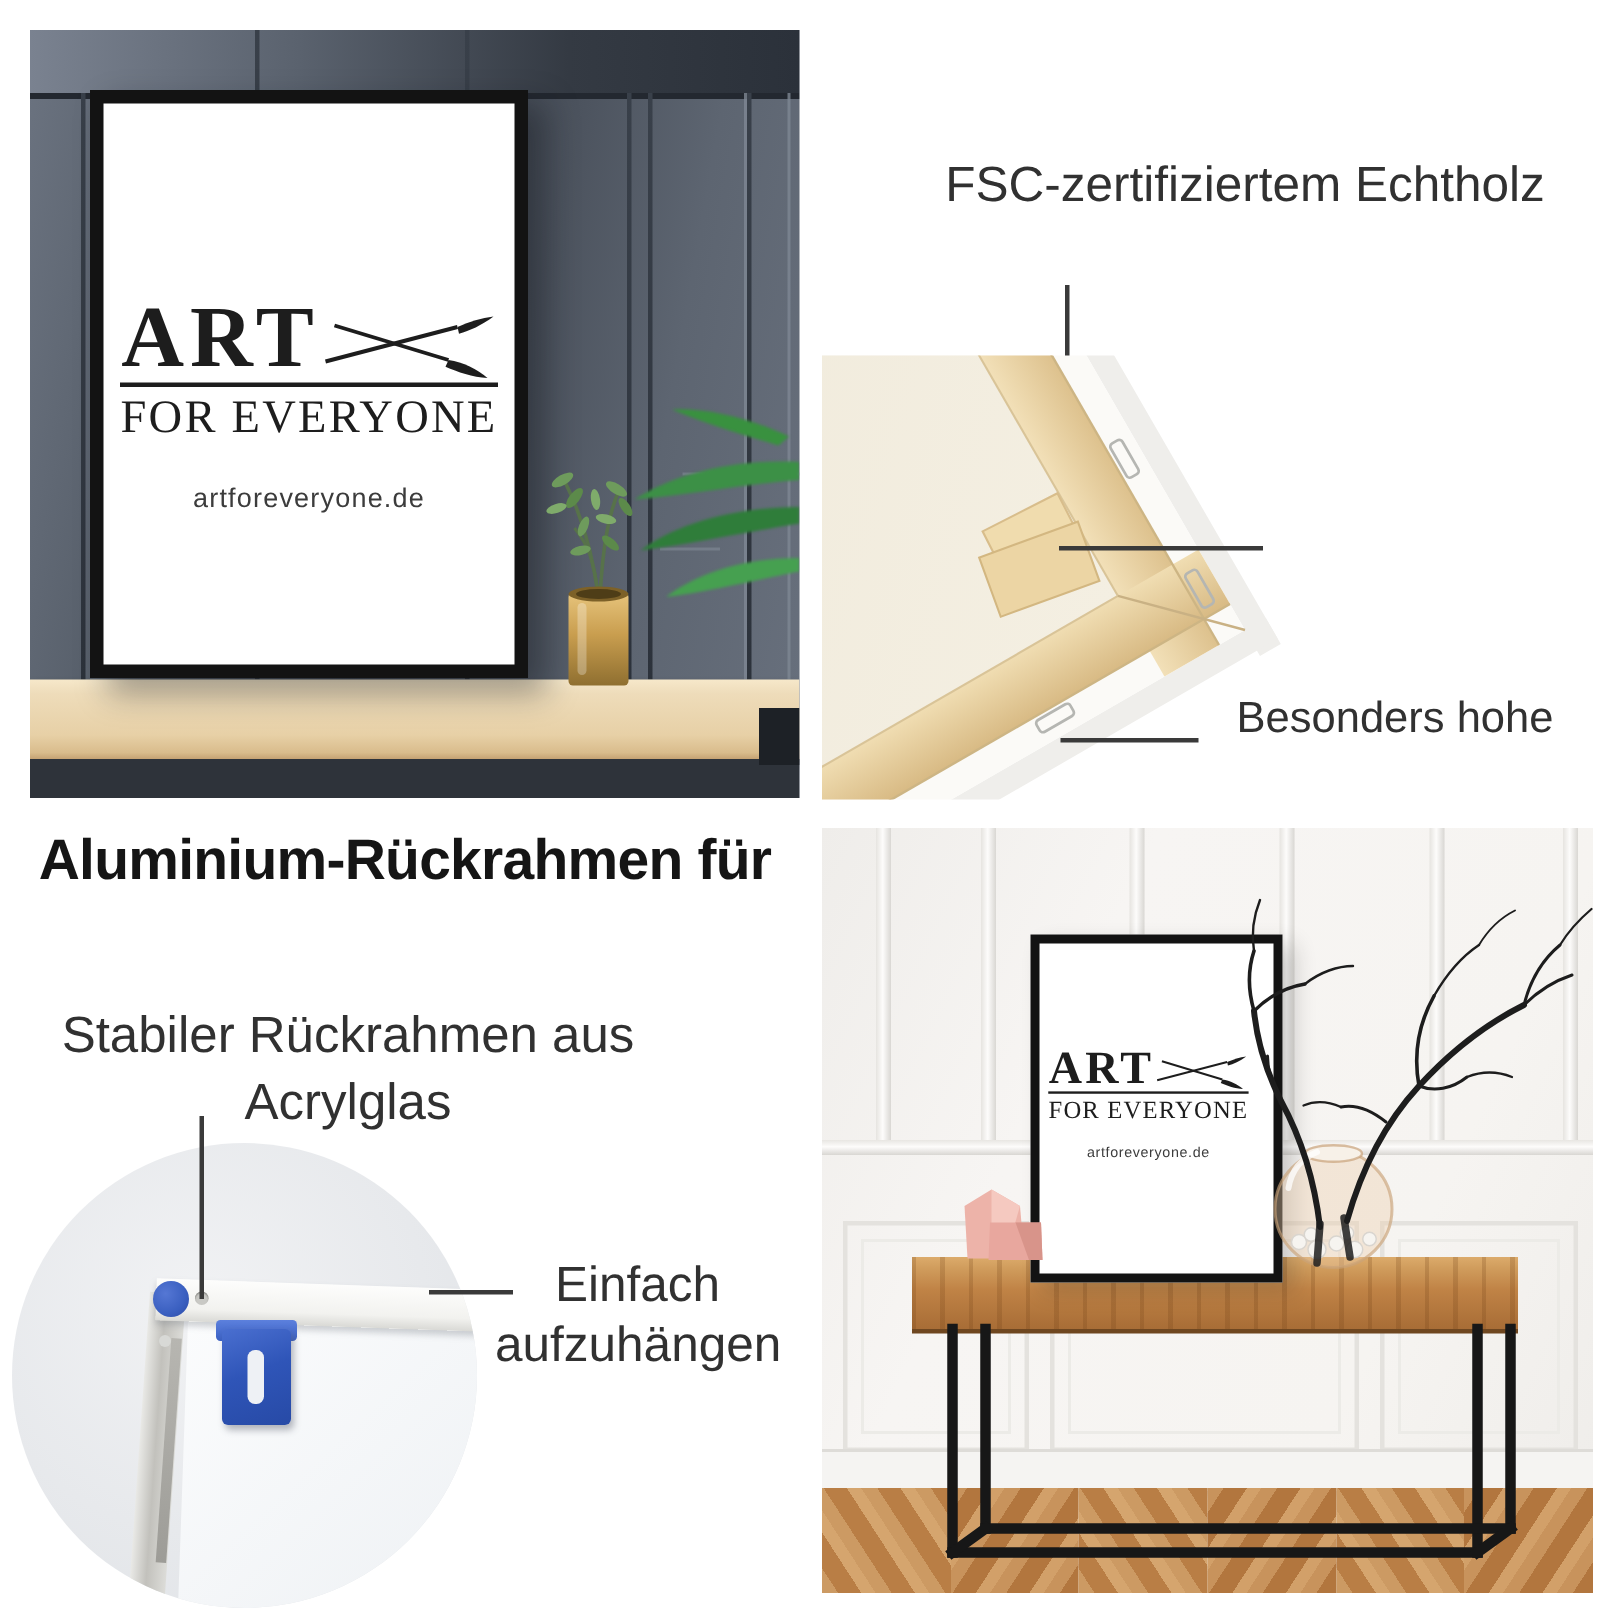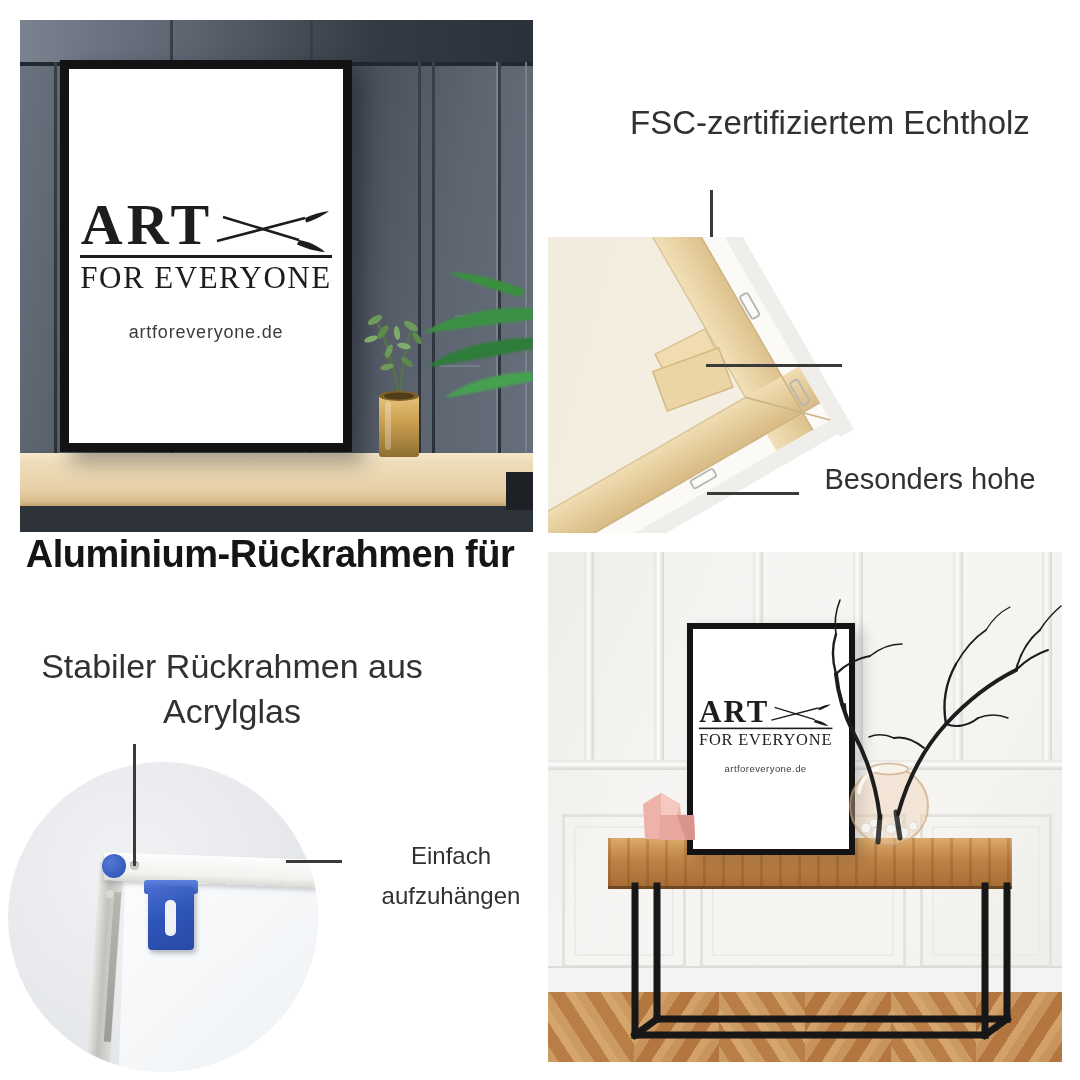--- a/index.html
+++ b/index.html
@@ -48,27 +48,27 @@
   .tr-heading{left:550px;top:28px;width:500px;font-size:39px;}
   .tr-sub{left:580px;top:102px;width:500px;font-size:33px;line-height:42px;}
   .vline-tr{left:710px;top:190px;width:3px;height:96px;}
   .canvas-photo{left:548px;top:237px;width:358px;height:296px;}
   .co-wedges{left:838px;top:336px;width:240px;font-size:33px;line-height:39px;}
   .hline-wedges{left:706px;top:364px;width:136px;height:3px;}
   .co-fast{left:795px;top:460px;width:270px;font-size:29px;line-height:39px;}
   .hline-fast{left:707px;top:492px;width:92px;height:3px;}
 
   
-  .bl-heading{left:10px;top:532px;width:520px;font-size:38px;line-height:45px;}
-  .bl-body{left:12px;top:644px;width:440px;font-size:34px;line-height:45px;}
+  .bl-heading{left:10px;top:552px;width:520px;font-size:38px;line-height:45px;}
+  .bl-body{left:12px;top:668px;width:440px;font-size:34px;line-height:45px;}
   .vline-bl{left:133px;top:744px;width:3px;height:122px;z-index:5;}
   .circle-photo{left:8px;top:762px;width:310px;height:310px;border-radius:50%;overflow:hidden;
                 background:radial-gradient(circle at 40% 35%,#f1f2f4 0%,#e7e9ec 55%,#dfe2e6 100%);}
   .hline-hang{left:286px;top:860px;width:56px;height:3px;}
-  .co-hang{left:330px;top:836px;width:190px;font-size:24px;line-height:40px;margin-left:26px;}
+  .co-hang{left:330px;top:836px;width:190px;font-size:33px;line-height:40px;}
 
   
   .alu-hbar{left:96px;top:94px;width:216px;height:28px;background:linear-gradient(#fdfdfc,#f2f2ef 70%,#d9d9d5);
             transform:rotate(2deg);box-shadow:0 3px 4px rgba(120,125,135,.35);}
   .alu-vrail{left:92px;top:100px;width:24px;height:212px;background:linear-gradient(90deg,#e9e9e6,#c2c1bc 45%,#dcdcd8);
              transform:rotate(4deg);transform-origin:top center;}
   .alu-panel{left:114px;top:120px;width:200px;height:192px;background:linear-gradient(135deg,#fbfcfd,#eef1f4);
              transform:rotate(2deg);}
   .alu-slot{left:101px;top:130px;width:7px;height:150px;background:linear-gradient(#b7b6b1,#9d9c97);transform:rotate(4deg);}
   .alu-dot{left:94px;top:92px;width:24px;height:24px;border-radius:50%;

